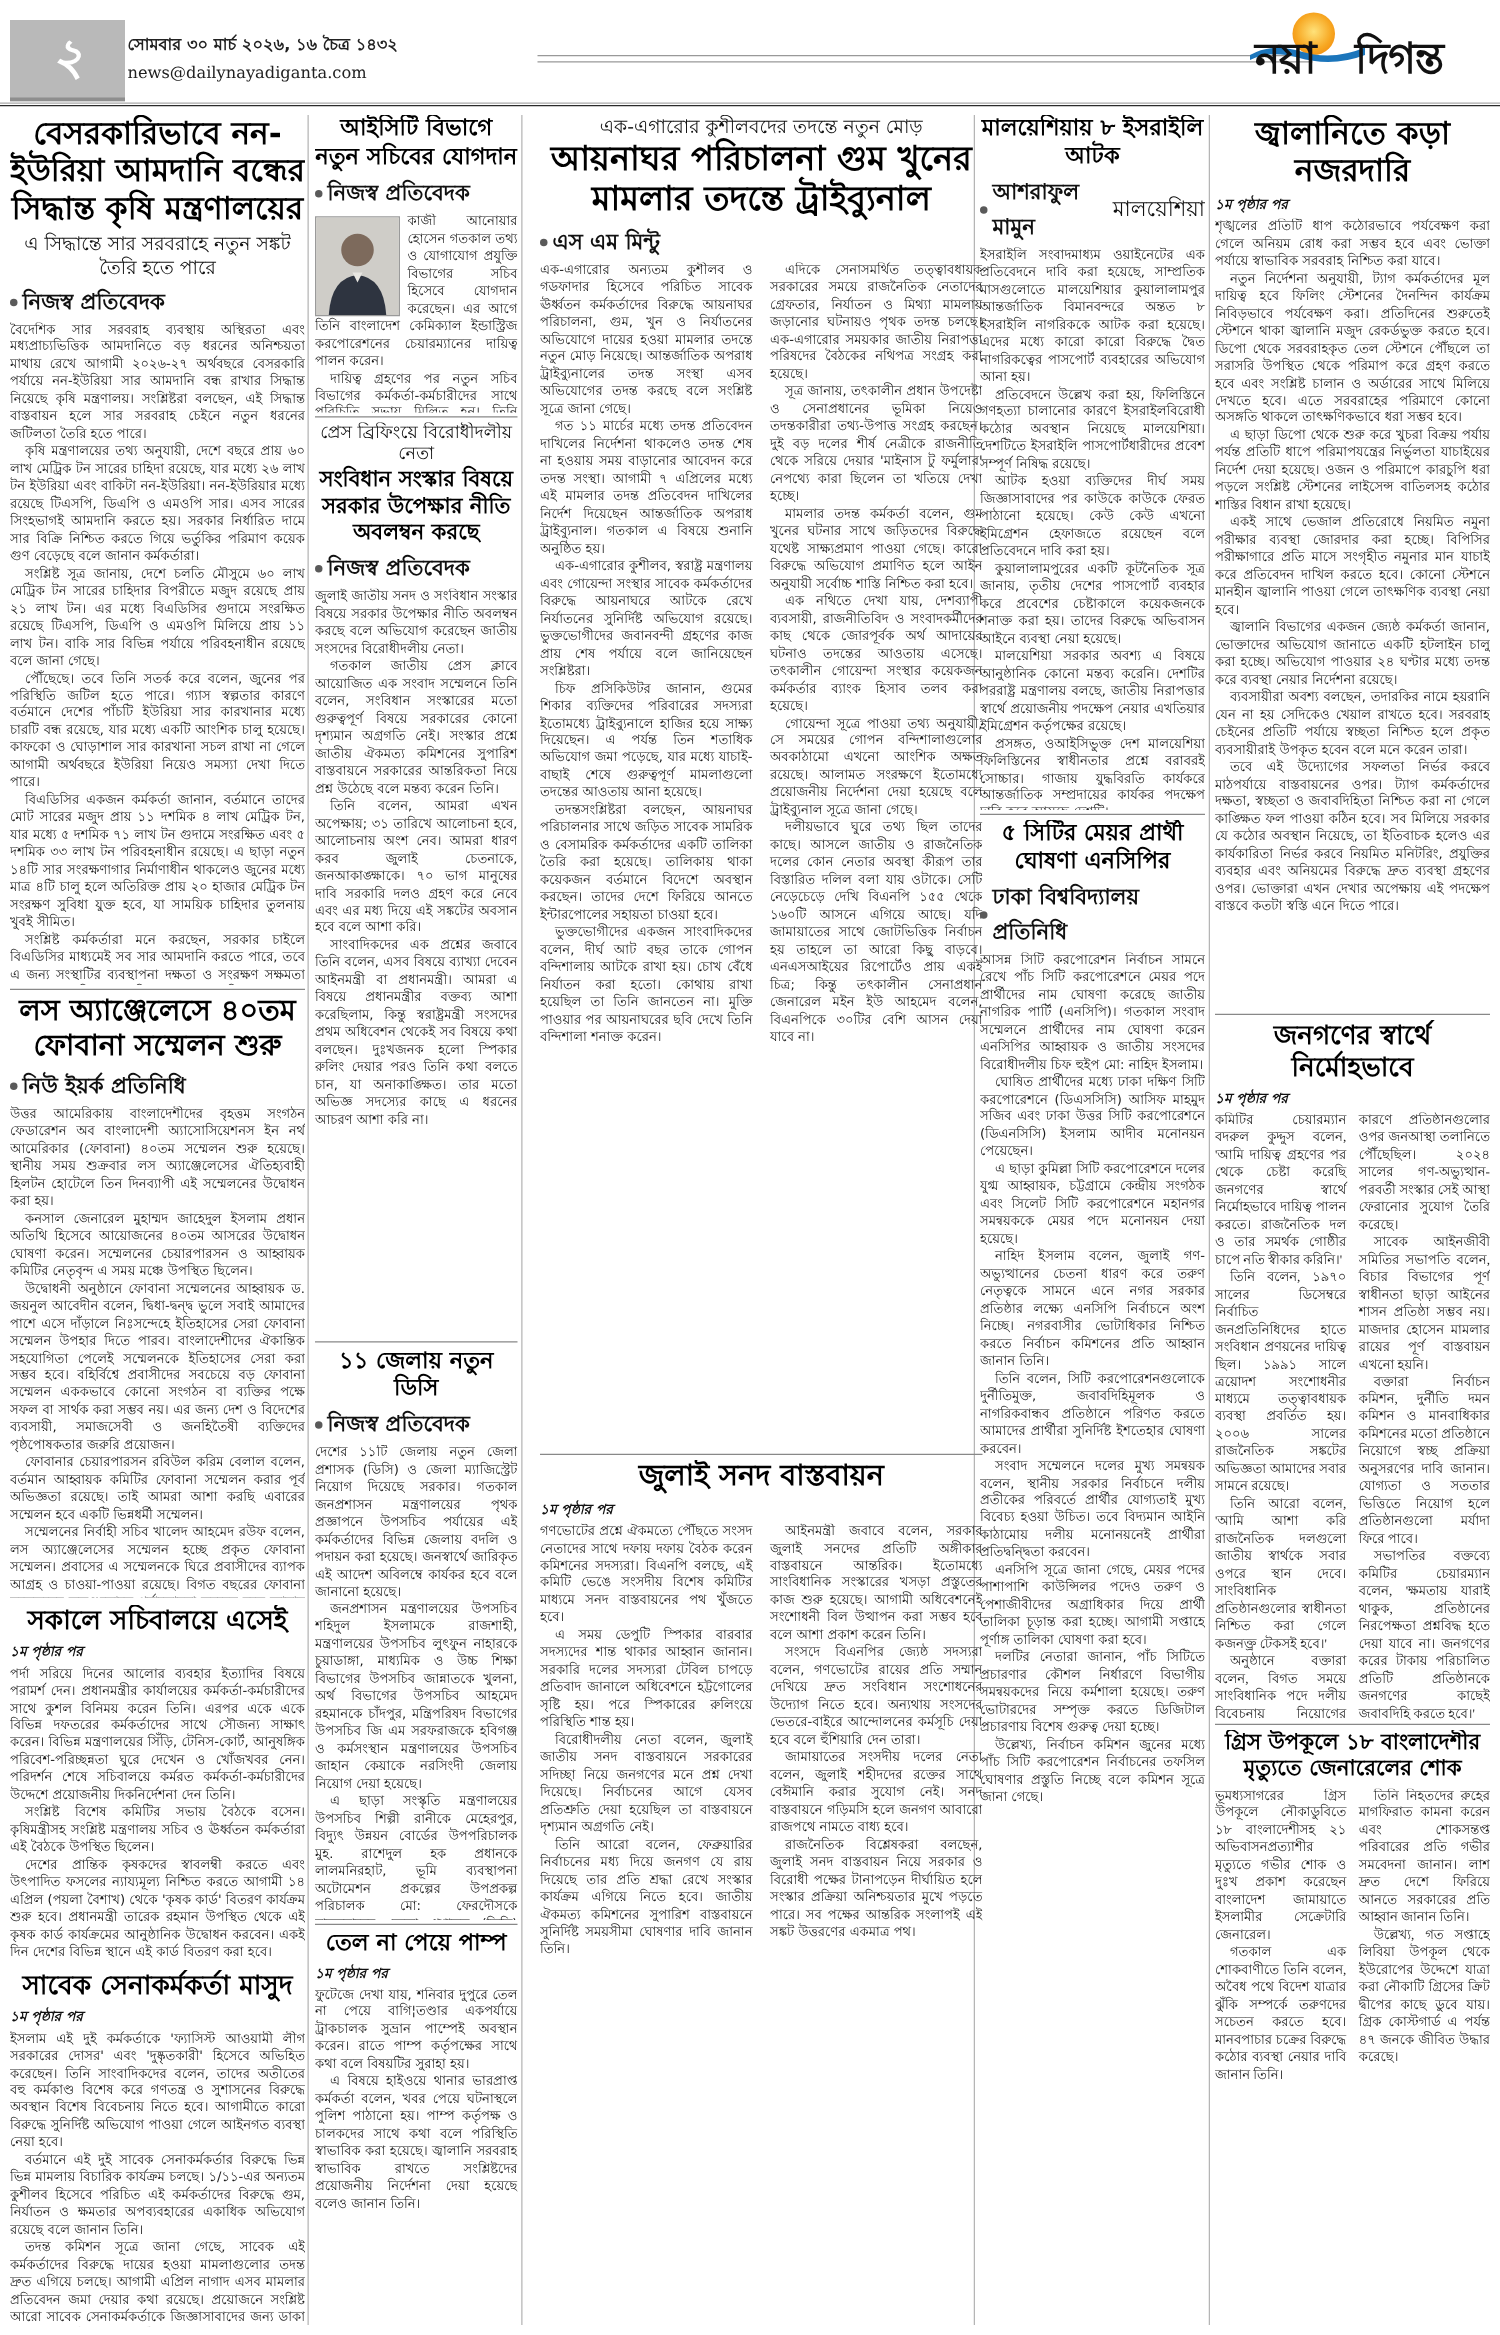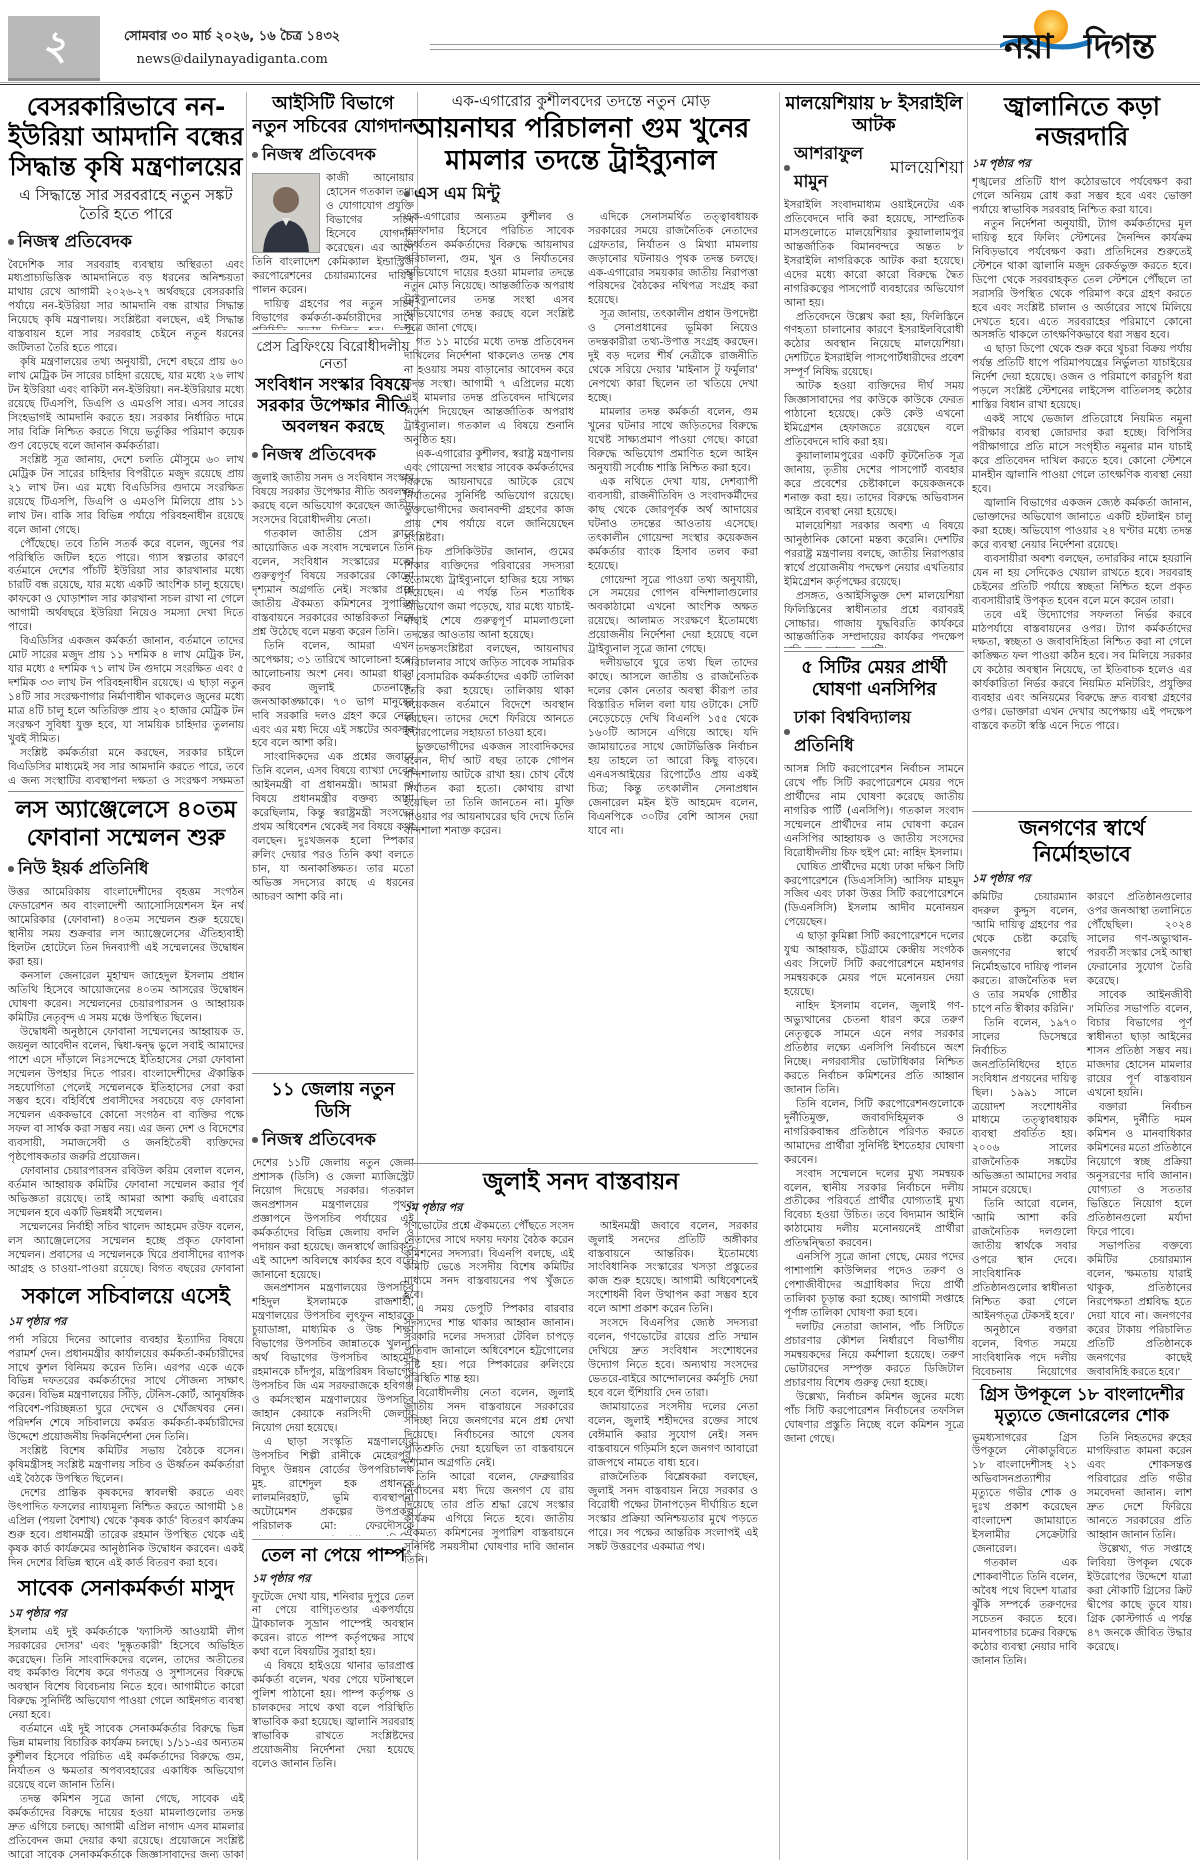--- a/index.html
+++ b/index.html
@@ -5,40 +5,40 @@
   html,body{margin:0;padding:0;}
   body{width:1200px;height:1868px;background:#ffffff;position:relative;
        font-family:"DejaVu Sans","Liberation Sans",sans-serif;color:#1a1a1a;}
   .page{position:absolute;inset:0;overflow:hidden;}
 
   
   .hdr{position:absolute;left:0;top:0;width:1200px;height:86px;}
   .pgnum{position:absolute;left:8px;top:16px;width:92px;height:62px;background:#b9b9b9;
          border-bottom:3px solid #8e8e8e;display:flex;align-items:center;justify-content:center;}
   .pgnum span{font-size:40px;font-weight:bold;color:#ffffff;font-style:italic;}
-  .dateblk{position:absolute;left:124px;top:26px;text-align:center;}
+  .dateblk{position:absolute;left:102px;top:26px;}
   .dateline{font-size:13px;font-weight:bold;color:#222;}
   .email{font-size:13px;color:#222;font-family:"DejaVu Serif","Liberation Serif",serif;margin-top:4px;}
   .hdr-rule-mid{position:absolute;left:430px;top:44px;width:620px;height:4px;
                 border-top:1px solid #999;border-bottom:1px solid #999;}
   .hdr-rule-bot{position:absolute;left:0;top:82px;width:1200px;height:0;
                 border-top:1px solid #aaa;box-shadow:0 2px 0 #2b2b2b;}
   .logo{position:absolute;right:10px;top:8px;width:190px;height:66px;}
   .logo .sun{position:absolute;left:34px;top:2px;width:34px;height:34px;border-radius:50%;
              background:radial-gradient(circle at 50% 45%, #ffe27a 0%, #f7a823 55%, #f07c00 100%);
              filter:blur(.4px);}
   .logo .wave{position:absolute;left:0px;top:24px;width:92px;height:18px;}
   .logo .w1{font-size:34px;font-weight:bold;color:#111;position:absolute;left:4px;top:12px;letter-spacing:-1px;}
   .logo .w2{font-size:34px;font-weight:bold;color:#111;position:absolute;left:84px;top:12px;letter-spacing:-1px;}
 
   
   .col{position:absolute;top:92px;}
   .c1{left:8px;width:236px;}
   .c2{left:252px;width:162px;}
-  .c3{left:404px;width:354px;}
+  .c3{left:432px;width:354px;}
   .c4{left:784px;width:180px;}
   .c5{left:972px;width:220px;}
   .vdiv{position:absolute;top:92px;height:1768px;width:0;border-left:1px solid #b5b5b5;}
   .d1{left:246px;}.d2{left:417px;}.d3{left:779px;}.d4{left:967px;}
 
   .art{overflow:hidden;position:relative;}
   .hr{border:0;border-top:1px solid #888;margin:3px 0 4px 0;}
 
   .kicker{font-size:15px;text-align:center;color:#111;margin:0 0 2px 0;line-height:1.2;}
   .h-xl{font-size:27px;font-weight:bold;text-align:center;line-height:1.18;color:#000;margin:0;}
@@ -321,21 +321,21 @@
     </div>
 
     <hr class="hr">
 
     <div class="art" style="height:560px">
       <h2 class="h-md" style="font-size:21px">জনগণের স্বার্থে নির্মোহভাবে</h2>
       <div class="cont">১ম পৃষ্ঠার পর</div>
       <div class="body twocol-narrow" style="height:496px">
           <p>কমিটির চেয়ারম্যান বদরুল কুদ্দুস বলেন, 'আমি দায়িত্ব গ্রহণের পর থেকে চেষ্টা করেছি জনগণের স্বার্থে নির্মোহভাবে দায়িত্ব পালন করতে। রাজনৈতিক দল ও তার সমর্থক গোষ্ঠীর চাপে নতি স্বীকার করিনি।'</p>
           <p>তিনি বলেন, ১৯৭০ সালের ডিসেম্বরে নির্বাচিত জনপ্রতিনিধিদের হাতে সংবিধান প্রণয়নের দায়িত্ব ছিল। ১৯৯১ সালে ত্রয়োদশ সংশোধনীর মাধ্যমে তত্ত্বাবধায়ক ব্যবস্থা প্রবর্তিত হয়। ২০০৬ সালের রাজনৈতিক সঙ্কটের অভিজ্ঞতা আমাদের সবার সামনে রয়েছে।</p>
-          <p>তিনি আরো বলেন, 'আমি আশা করি রাজনৈতিক দলগুলো জাতীয় স্বার্থকে সবার ওপরে স্থান দেবে। সাংবিধানিক প্রতিষ্ঠানগুলোর স্বাধীনতা নিশ্চিত করা গেলে আইনগত্ত্র টেকসই হবে।'</p>
+          <p>তিনি আরো বলেন, 'আমি আশা করি রাজনৈতিক দলগুলো জাতীয় স্বার্থকে সবার ওপরে স্থান দেবে। সাংবিধানিক প্রতিষ্ঠানগুলোর স্বাধীনতা নিশ্চিত করা গেলে কজনক্ত্র টেকসই হবে।'</p>
           <p>অনুষ্ঠানে বক্তারা বলেন, বিগত সময়ে সাংবিধানিক পদে দলীয় বিবেচনায় নিয়োগের কারণে প্রতিষ্ঠানগুলোর ওপর জনআস্থা তলানিতে পৌঁছেছিল। ২০২৪ সালের গণ-অভ্যুত্থান-পরবর্তী সংস্কার সেই আস্থা ফেরানোর সুযোগ তৈরি করেছে।</p>
           <p>সাবেক আইনজীবী সমিতির সভাপতি বলেন, বিচার বিভাগের পূর্ণ স্বাধীনতা ছাড়া আইনের শাসন প্রতিষ্ঠা সম্ভব নয়। মাজদার হোসেন মামলার রায়ের পূর্ণ বাস্তবায়ন এখনো হয়নি।</p>
           <p>বক্তারা নির্বাচন কমিশন, দুর্নীতি দমন কমিশন ও মানবাধিকার কমিশনের মতো প্রতিষ্ঠানে নিয়োগে স্বচ্ছ প্রক্রিয়া অনুসরণের দাবি জানান। যোগ্যতা ও সততার ভিত্তিতে নিয়োগ হলে প্রতিষ্ঠানগুলো মর্যাদা ফিরে পাবে।</p>
           <p>সভাপতির বক্তব্যে কমিটির চেয়ারম্যান বলেন, 'ক্ষমতায় যারাই থাকুক, প্রতিষ্ঠানের নিরপেক্ষতা প্রশ্নবিদ্ধ হতে দেয়া যাবে না। জনগণের করের টাকায় পরিচালিত প্রতিটি প্রতিষ্ঠানকে জনগণের কাছেই জবাবদিহি করতে হবে।'</p>
         </div>
     </div>
 
     <hr class="hr">
 
     <div class="art" style="height:470px">

